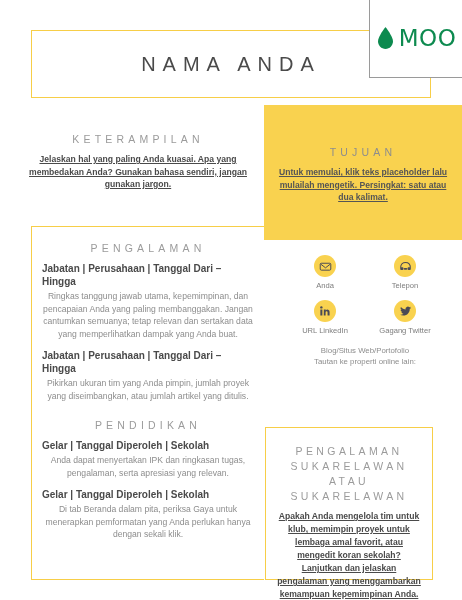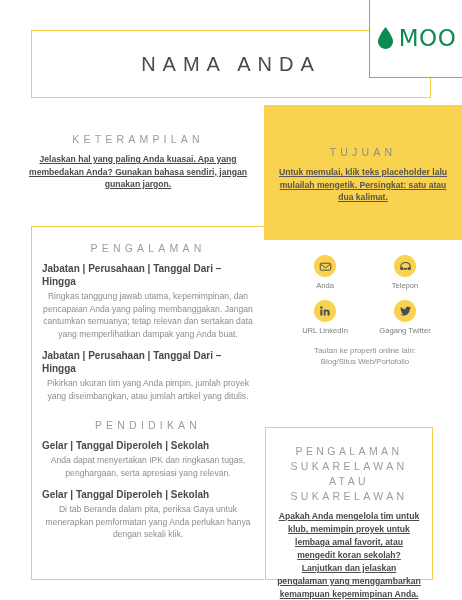--- a/index.html
+++ b/index.html
@@ -141,21 +141,21 @@
 
     <div class="blk">
       <div class="job-line">Jabatan | Perusahaan | Tanggal Dari – Hingga</div>
       <p class="body-reg">Pikirkan ukuran tim yang Anda pimpin, jumlah proyek yang diseimbangkan, atau jumlah artikel yang ditulis.</p>
     </div>
 
     <div class="sec-head sec-head-2">PENDIDIKAN</div>
 
     <div class="blk">
       <div class="job-line">Gelar | Tanggal Diperoleh | Sekolah</div>
-      <p class="body-reg">Anda dapat menyertakan IPK dan ringkasan tugas, penghargaan, serta apresiasi yang relevan.</p>
+      <p class="body-reg">Anda dapat menyertakan IPK dan ringkasan tugas, pengalaman, serta apresiasi yang relevan.</p>
     </div>
 
     <div class="blk">
       <div class="job-line">Gelar | Tanggal Diperoleh | Sekolah</div>
       <p class="body-reg">Di tab Beranda dalam pita, periksa Gaya untuk menerapkan pemformatan yang Anda perlukan hanya dengan sekali klik.</p>
     </div>
 
   </div>
 
   <div class="contacts">
@@ -195,22 +195,22 @@
       <div class="ct-item">
         <div class="ct-circle">
           <svg width="13" height="13" viewBox="0 0 16 16">
             <path d="M15 3.3 a5.6 5.6 0 0 1 -1.6 0.45 a2.8 2.8 0 0 0 1.23 -1.55 a5.6 5.6 0 0 1 -1.78 0.68 a2.8 2.8 0 0 0 -4.77 2.55 A7.95 7.95 0 0 1 2.3 2.5 a2.8 2.8 0 0 0 0.87 3.73 a2.8 2.8 0 0 1 -1.27 -0.35 v0.04 a2.8 2.8 0 0 0 2.25 2.74 a2.8 2.8 0 0 1 -1.26 0.05 a2.8 2.8 0 0 0 2.61 1.94 A5.6 5.6 0 0 1 1 11.8 a7.9 7.9 0 0 0 4.28 1.25 c5.14 0 7.95 -4.26 7.95 -7.95 v-0.36 A5.7 5.7 0 0 0 15 3.3 Z" fill="#4a4a55"></path>
           </svg>
         </div>
         <div class="ct-label">Gagang Twitter</div>
       </div>
     </div>
     <div class="ct-note">
+      <div>Blog/Situs Web/Portofolio</div>
       <div>Tautan ke properti online lain:</div>
-      <div>Blog/Situs Web/Portofolio</div>
     </div>
   </div>
 
   <div class="vol-box">
     <div class="sec-head">
       <div>PENGALAMAN</div>
       <div>SUKARELAWAN ATAU</div>
       <div>SUKARELAWAN</div>
     </div>
     <p class="body-bold">Apakah Anda mengelola tim untuk klub, memimpin proyek untuk lembaga amal favorit, atau mengedit koran sekolah? Lanjutkan dan jelaskan pengalaman yang menggambarkan kemampuan kepemimpinan Anda.</p>

